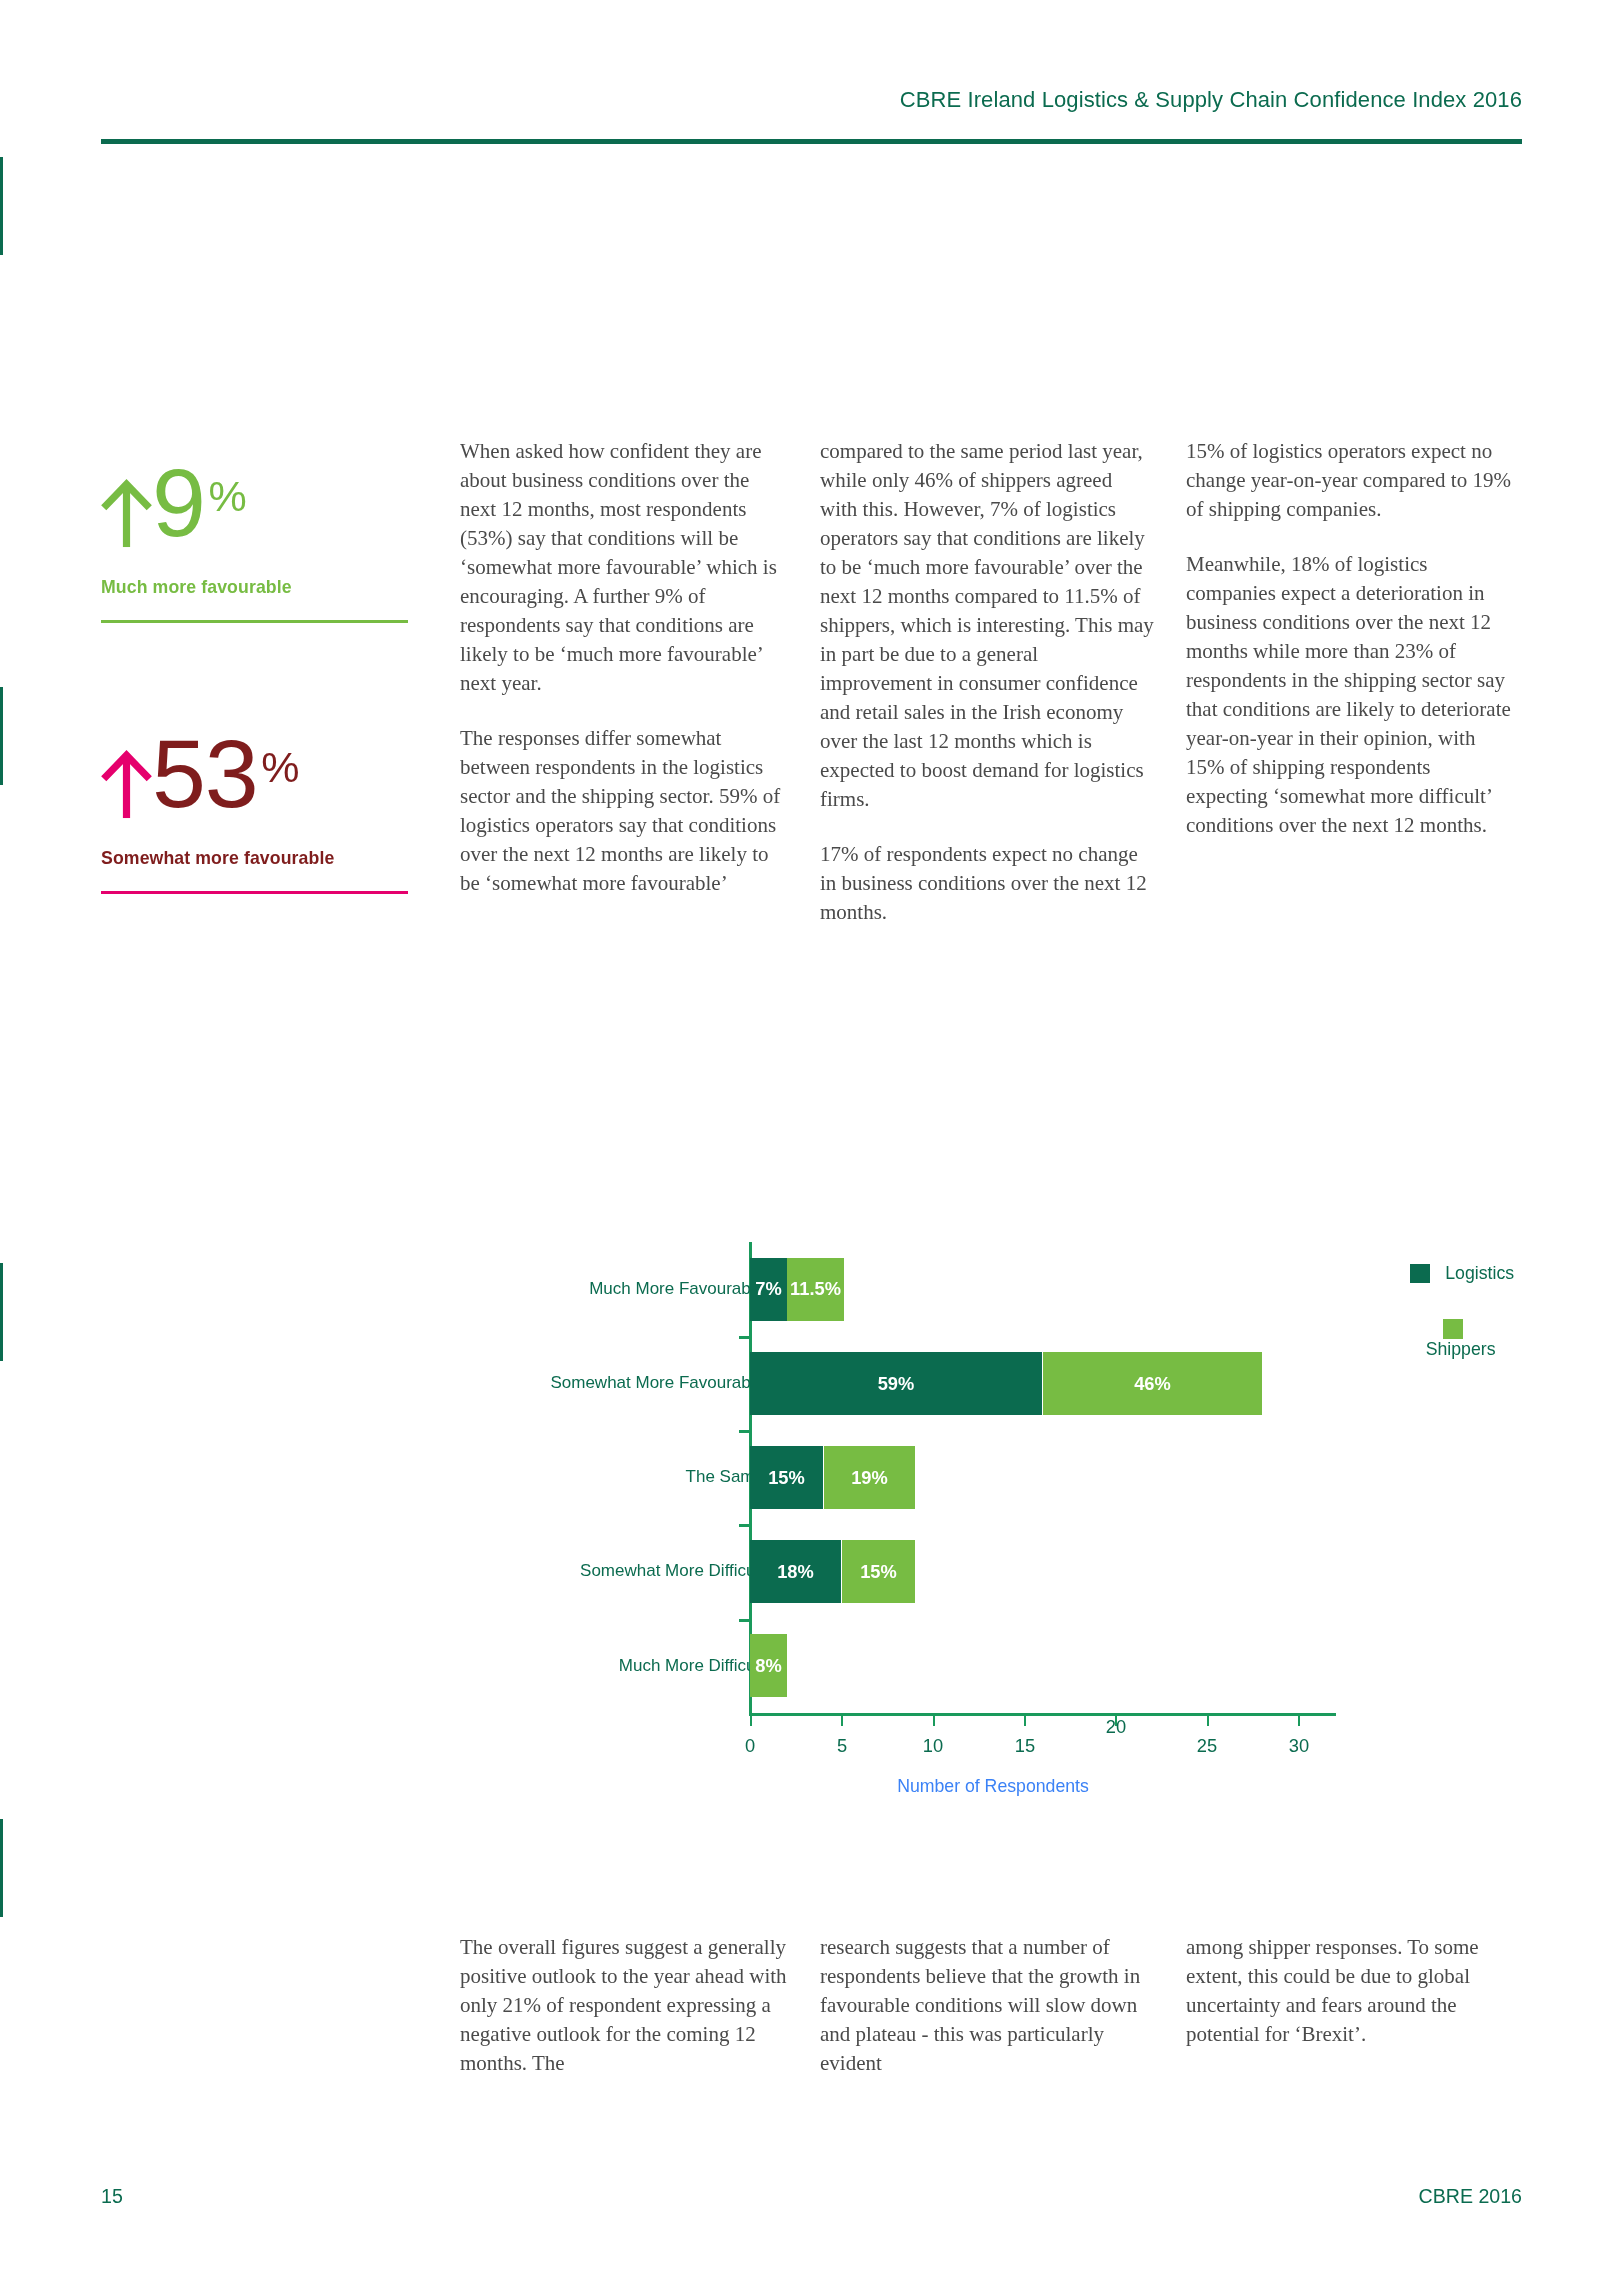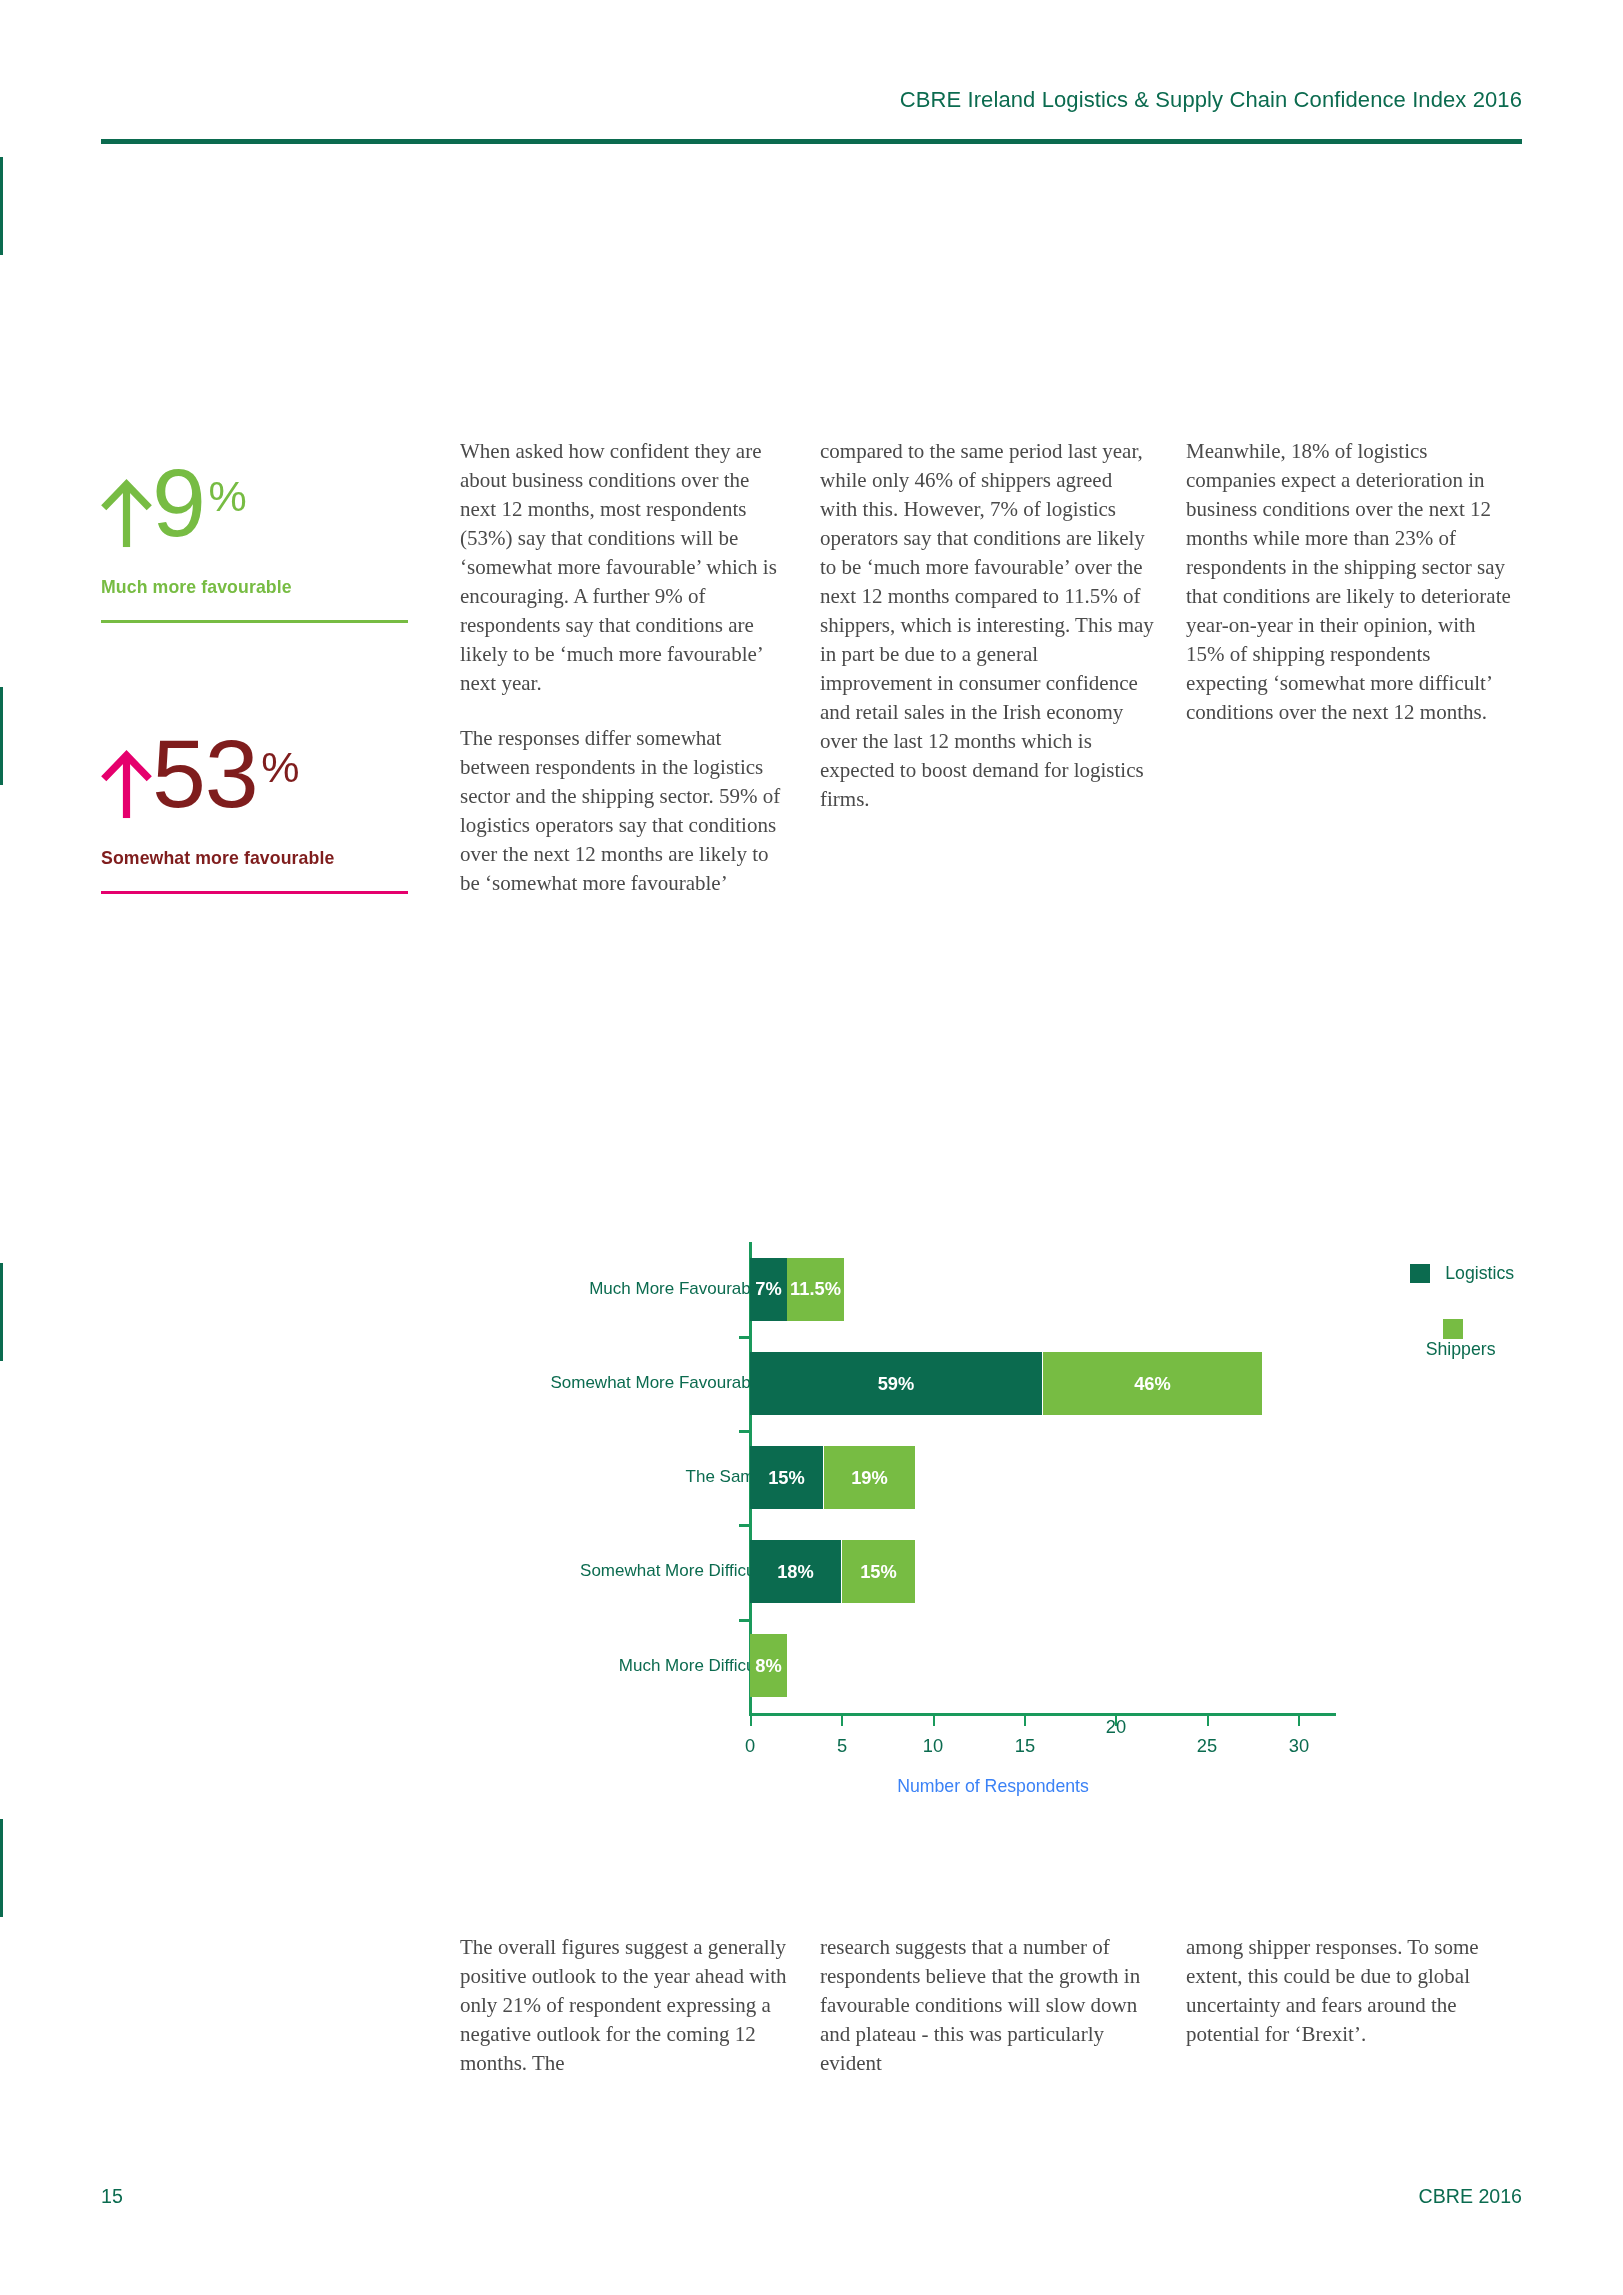--- a/index.html
+++ b/index.html
@@ -134,22 +134,24 @@
   <div class="stat-label p">Somewhat more favourable</div>
   <div class="stat-rule bg-p"></div>
 </div>
 
 <div class="bodycol top-c1">
   <p>When asked how confident they are about business conditions over the next 12 months, most respondents (53%) say that conditions will be ‘somewhat more favourable’ which is encouraging. A further 9% of respondents say that conditions are likely to be ‘much more favourable’ next year.</p>
   <p>The responses differ somewhat between respondents in the logistics sector and the shipping sector. 59% of logistics operators say that conditions over the next 12 months are likely to be ‘somewhat more favourable’</p>
 </div>
 <div class="bodycol top-c2">
   <p>compared to the same period last year, while only 46% of shippers agreed with this. However, 7% of logistics operators say that conditions are likely to be ‘much more favourable’ over the next 12 months compared to 11.5% of shippers, which is interesting. This may in part be due to a general improvement in consumer confidence and retail sales in the Irish economy over the last 12 months which is expected to boost demand for logistics firms.</p>
+  <p>17% of respondents expect no change in business conditions over the next 12 months.</p>
 </div>
 <div class="bodycol top-c3">
+  <p>15% of logistics operators expect no change year-on-year compared to 19% of shipping companies.</p>
   <p>Meanwhile, 18% of logistics companies expect a deterioration in business conditions over the next 12 months while more than 23% of respondents in the shipping sector say that conditions are likely to deteriorate year-on-year in their opinion, with 15% of shipping respondents expecting ‘somewhat more difficult’ conditions over the next 12 months.</p>
 </div>
 
 <div id="chart">
     <div class="axis-line-v" style="left: 289px; top: 11.8px; height: 471px;"></div>
     <div class="axis-line-h" style="left: 289px; top: 483px; width: 587px;"></div>
     <div class="cat-label" style="top: 59px;">Much More Favourable</div>
     <div class="bar-seg seg-dark" style="left: 290px; top: 27.5px; width: 37px; height: 63px;">7%</div>
     <div class="bar-seg seg-light" style="left: 327px; top: 27.5px; width: 57px; height: 63px;">11.5%</div>
     <div class="axis-tick-v" style="left: 279px; top: 106px;"></div>

